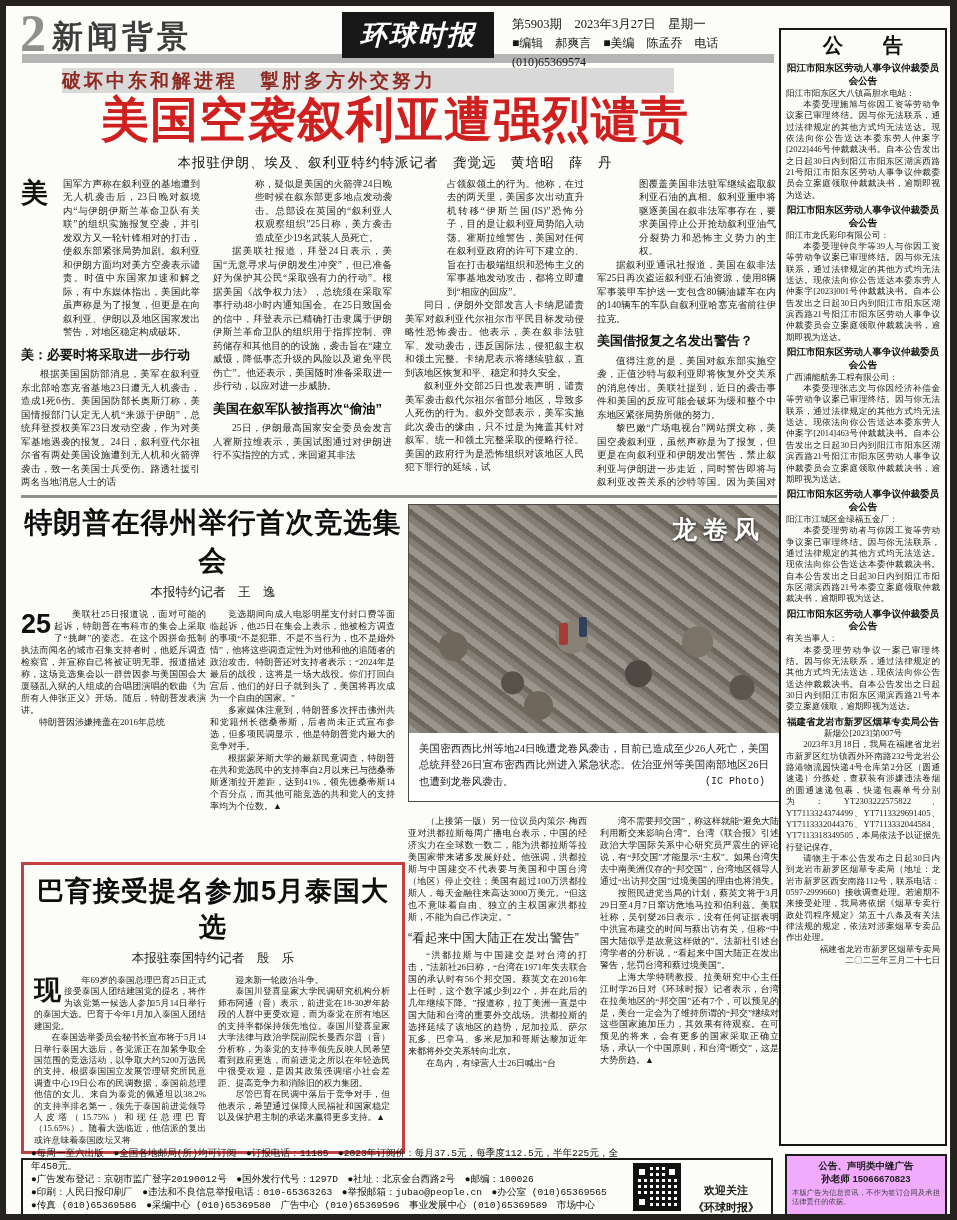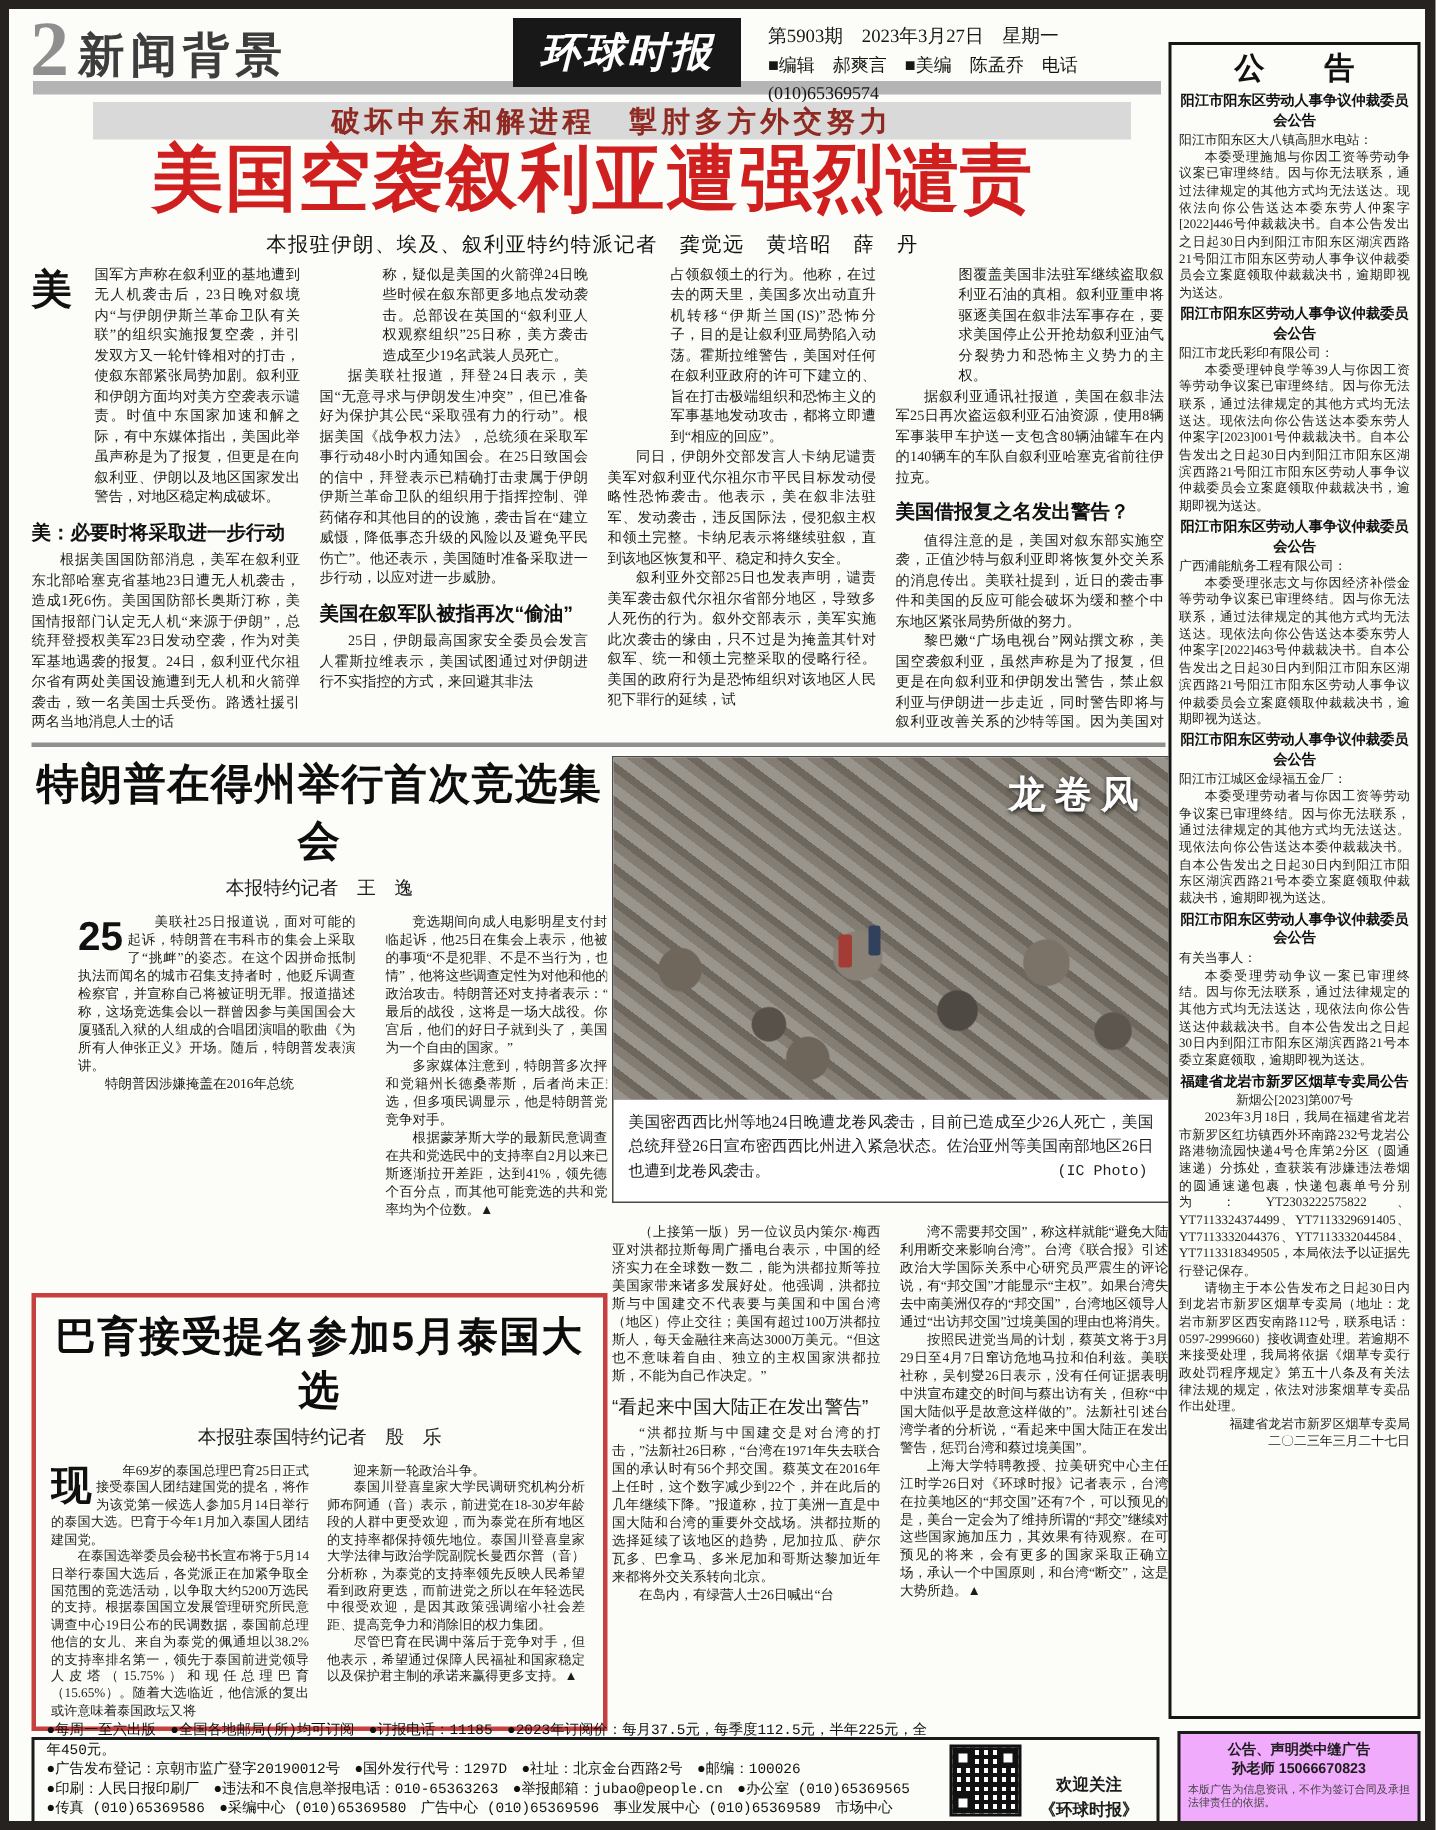--- a/index.html
+++ b/index.html
@@ -27,39 +27,39 @@
   .sidebar { position:absolute; left:773px; top:22px; width:168px; height:1118px; border:2px solid #161616;
     padding:2px 5px; overflow:hidden; background:#fcfcf9; }
   .sb-title { text-align:center; font-size:20px; font-weight:bold; letter-spacing:10px; padding-left:10px; color:#111; }
   .notice-title { text-align:center; font-family:"Liberation Sans","DejaVu Sans",sans-serif; font-weight:bold; font-size:9.5px; line-height:1.35; margin-top:3px; color:#111; }
   .notice-sub { text-align:center; font-size:8.5px; line-height:1.3; }
   .notice-to { font-size:8.6px; line-height:1.32; }
   .notice-body { font-size:8.6px; line-height:1.32; text-align:justify; text-indent:2em; margin:0; color:#222; }
   .notice-sign { font-size:8.6px; text-align:right; line-height:1.35; }
 
   
-  .kicker-bar { position:absolute; left:56px; top:62px; width:692px; height:25px; background:#d9d9d9;
-    display:flex; align-items:center; justify-content:center; }
+  .kicker-bar { position:absolute; left:56px; top:62px; width:612px; height:25px; background:#d9d9d9;
+    display:flex; align-items:center; }
   .kicker-text { font-family:"Liberation Sans","DejaVu Sans",sans-serif; font-size:19px; font-weight:bold; color:#8e2a22; letter-spacing:3px; }
   .main-headline { position:absolute; left:10px; top:88px; width:758px; text-align:center;
     font-family:"Liberation Sans","DejaVu Sans",sans-serif; font-size:48px; font-weight:900; color:#d01f1f; letter-spacing:1px; line-height:1.1; }
   .main-byline { position:absolute; left:10px; top:148px; width:758px; text-align:center; font-size:13.5px; color:#111; letter-spacing:1px; }
   .main-cols { position:absolute; left:15px; top:172px; width:756px; height:312px; display:flex; gap:13px; overflow:hidden; }
   .mcol { width:179px; flex:none; font-size:9.5px; line-height:1.42; text-align:justify; overflow:hidden; }
   .mcol p { margin:0; text-indent:2em; }
   p.noindent { text-indent:0;margin-left:42px; }
   .dropcap { float:left; font-family:"Liberation Sans","DejaVu Sans",sans-serif; font-weight:bold; font-size:27px; line-height:1; padding:2px 3px 0 0; color:#111; }
   .subhead { font-family:"Liberation Sans","DejaVu Sans",sans-serif; font-weight:bold; font-size:13px; text-indent:0 !important; margin:6px 0 4px 0 !important; color:#111; }
   .divider { position:absolute; left:15px; top:489px; width:756px; height:3px; background:#909090; }
 
   
   .trump { position:absolute; left:15px; top:498px; width:384px; height:352px; overflow:hidden; }
   .trump-headline { text-align:center; font-size:28px; font-weight:bold; letter-spacing:1px; color:#0e0e0e; }
   .trump-byline { text-align:center; font-size:12.5px; margin-top:4px; }
-  .trump-cols { display:flex; gap:20px; margin-top:8px; height:290px; overflow:hidden;margin-left:31px; }
+  .trump-cols { display:flex; gap:4px; margin-top:8px; height:290px; overflow:hidden; }
   .tcol { width:185px; flex:none; font-size:9px; line-height:1.33; text-align:justify; overflow:hidden; }
   .tcol p { margin:0; text-indent:2em; }
 
   
   .photo-frame { position:absolute; left:402px; top:498px; width:372px; height:298px; border:1px solid #4a4a4a; background:#fff; }
   .photo { position:relative; width:100%; height:228px; overflow:hidden;
     background:
       radial-gradient(circle at 12% 62%, #6f675c 0 14px, transparent 15px),
       radial-gradient(circle at 28% 78%, #57514a 0 11px, transparent 12px),
       radial-gradient(circle at 44% 58%, #8a8176 0 16px, transparent 17px),
@@ -231,21 +231,21 @@
     <div class="notice-title">阳江市阳东区劳动人事争议仲裁委员会公告</div>
     <div class="notice-to">阳江市阳东区大八镇高胆水电站：</div>
     <p class="notice-body">本委受理施旭与你因工资等劳动争议案已审理终结。因与你无法联系，通过法律规定的其他方式均无法送达。现依法向你公告送达本委东劳人仲案字[2022]446号仲裁裁决书。自本公告发出之日起30日内到阳江市阳东区湖滨西路21号阳江市阳东区劳动人事争议仲裁委员会立案庭领取仲裁裁决书，逾期即视为送达。</p>
 
     <div class="notice-title">阳江市阳东区劳动人事争议仲裁委员会公告</div>
     <div class="notice-to">阳江市龙氏彩印有限公司：</div>
     <p class="notice-body">本委受理钟良学等39人与你因工资等劳动争议案已审理终结。因与你无法联系，通过法律规定的其他方式均无法送达。现依法向你公告送达本委东劳人仲案字[2023]001号仲裁裁决书。自本公告发出之日起30日内到阳江市阳东区湖滨西路21号阳江市阳东区劳动人事争议仲裁委员会立案庭领取仲裁裁决书，逾期即视为送达。</p>
 
     <div class="notice-title">阳江市阳东区劳动人事争议仲裁委员会公告</div>
     <div class="notice-to">广西浦能航务工程有限公司：</div>
-    <p class="notice-body">本委受理张志文与你因经济补偿金等劳动争议案已审理终结。因与你无法联系，通过法律规定的其他方式均无法送达。现依法向你公告送达本委东劳人仲案字[2022]463号仲裁裁决书。自本公告发出之日起30日内到阳江市阳东区湖滨西路21号阳江市阳东区劳动人事争议仲裁委员会立案庭领取仲裁裁决书，逾期即视为送达。</p>
+    <p class="notice-body">本委受理张志文与你因经济补偿金等劳动争议案已审理终结。因与你无法联系，通过法律规定的其他方式均无法送达。现依法向你公告送达本委东劳人仲案字[2014]463号仲裁裁决书。自本公告发出之日起30日内到阳江市阳东区湖滨西路21号阳江市阳东区劳动人事争议仲裁委员会立案庭领取仲裁裁决书，逾期即视为送达。</p>
 
     <div class="notice-title">阳江市阳东区劳动人事争议仲裁委员会公告</div>
     <div class="notice-to">阳江市江城区金绿福五金厂：</div>
     <p class="notice-body">本委受理劳动者与你因工资等劳动争议案已审理终结。因与你无法联系，通过法律规定的其他方式均无法送达。现依法向你公告送达本委仲裁裁决书。自本公告发出之日起30日内到阳江市阳东区湖滨西路21号本委立案庭领取仲裁裁决书，逾期即视为送达。</p>
 
     <div class="notice-title">阳江市阳东区劳动人事争议仲裁委员会公告</div>
     <div class="notice-to">有关当事人：</div>
     <p class="notice-body">本委受理劳动争议一案已审理终结。因与你无法联系，通过法律规定的其他方式均无法送达，现依法向你公告送达仲裁裁决书。自本公告发出之日起30日内到阳江市阳东区湖滨西路21号本委立案庭领取，逾期即视为送达。</p>
 
     <div class="notice-title">福建省龙岩市新罗区烟草专卖局公告</div>

